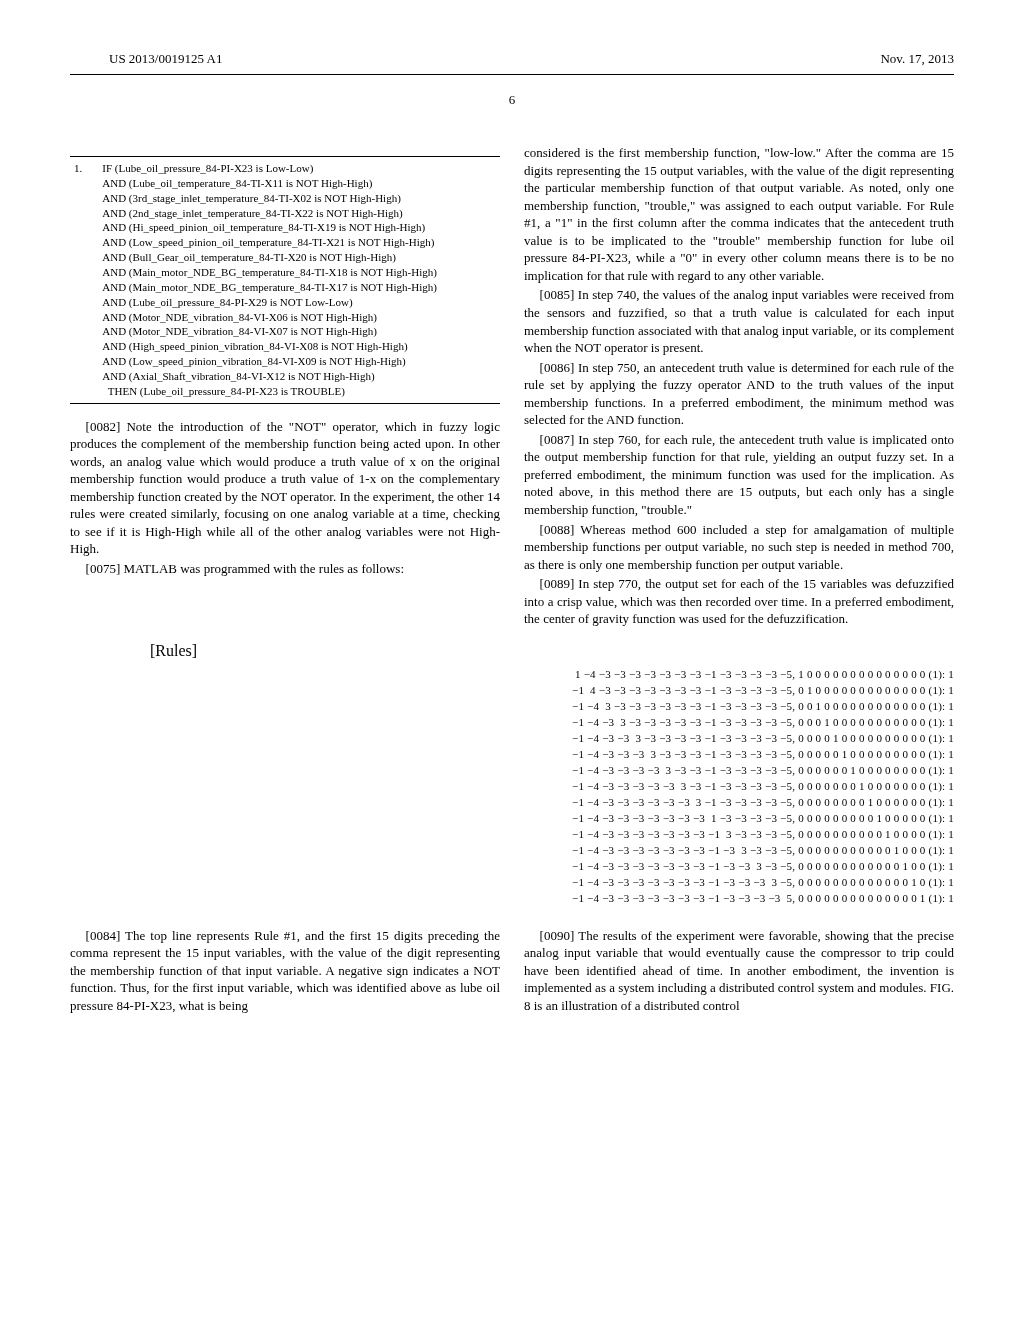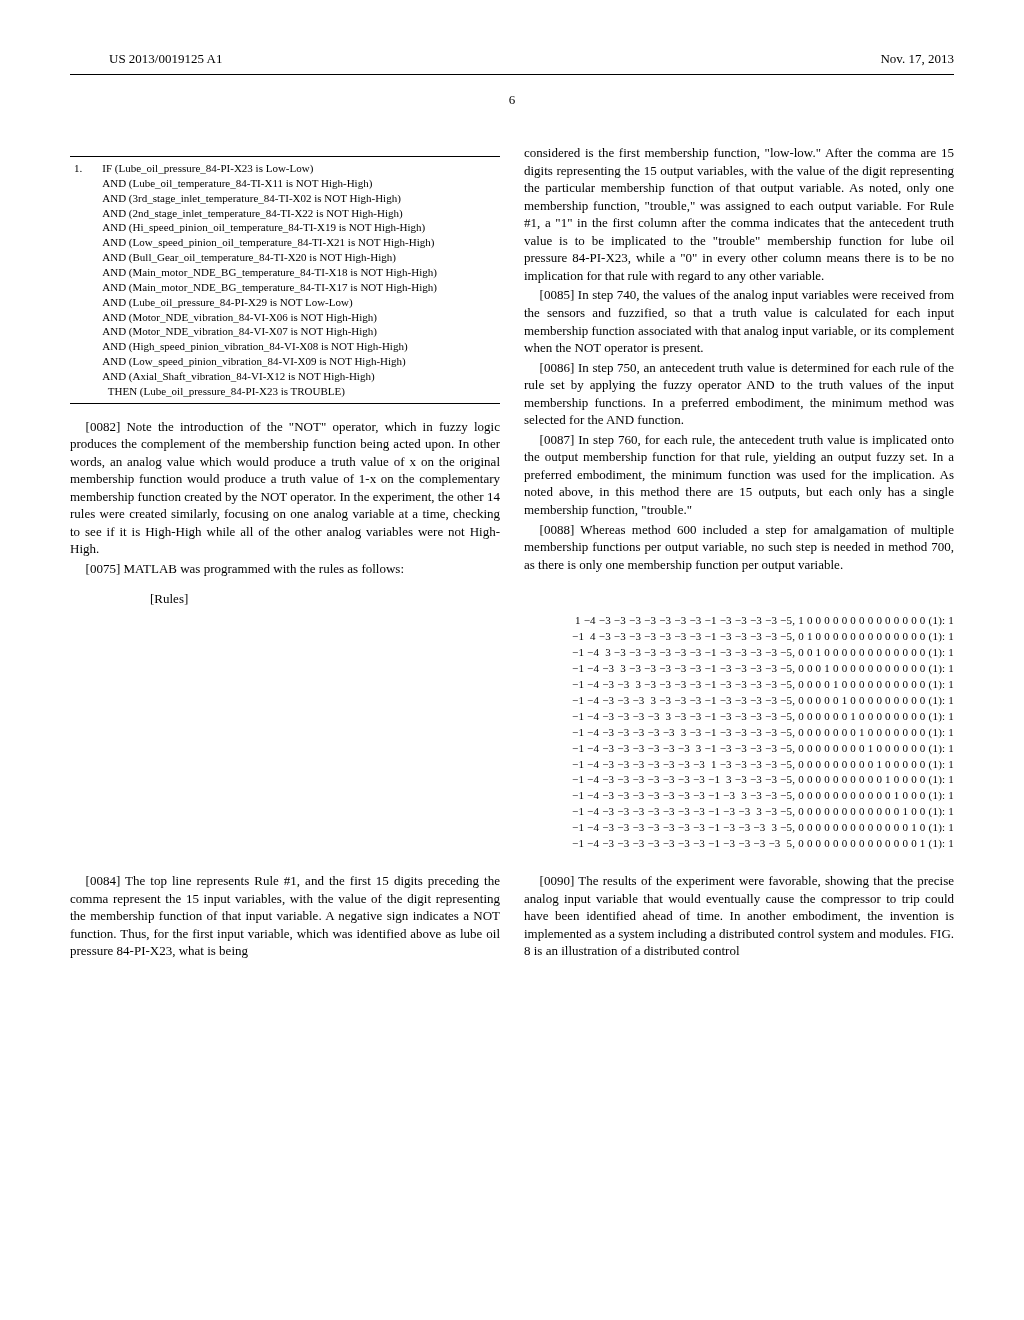--- a/index.html
+++ b/index.html
@@ -55,21 +55,21 @@
   }
   .rule-num {
     flex: 0 0 auto;
     padding-left: 4px;
   }
   .rule-body {
     flex: 1;
     white-space: pre-wrap;
   }
   .rules-title {
-    font-size: 13px;
+    font-size: 16px;
     margin: 10px 0 6px 80px;
   }
   .rules-table {
     font-size: 11px;
     letter-spacing: 0.02em;
     line-height: 1.45;
     white-space: pre;
     font-family: "Times New Roman", Times, serif;
     margin: 0 0 20px 30px;
     text-align: right;
@@ -113,20 +113,21 @@
     <p class="para">[0082]   Note the introduction of the "NOT" operator, which in fuzzy logic produces the complement of the membership function being acted upon. In other words, an analog value which would produce a truth value of x on the original membership function would produce a truth value of 1-x on the complementary membership function created by the NOT operator. In the experiment, the other 14 rules were created similarly, focusing on one analog variable at a time, checking to see if it is High-High while all of the other analog variables were not High-High.</p>
     <p class="para">[0075]   MATLAB was programmed with the rules as follows:</p>
   </div>
 
   <div class="col">
     <p class="para" style="text-indent:0;">considered is the first membership function, "low-low." After the comma are 15 digits representing the 15 output variables, with the value of the digit representing the particular membership function of that output variable. As noted, only one membership function, "trouble," was assigned to each output variable. For Rule #1, a "1" in the first column after the comma indicates that the antecedent truth value is to be implicated to the "trouble" membership function for lube oil pressure 84-PI-X23, while a "0" in every other column means there is to be no implication for that rule with regard to any other variable.</p>
     <p class="para">[0085]   In step 740, the values of the analog input variables were received from the sensors and fuzzified, so that a truth value is calculated for each input membership function associated with that analog input variable, or its complement when the NOT operator is present.</p>
     <p class="para">[0086]   In step 750, an antecedent truth value is determined for each rule of the rule set by applying the fuzzy operator AND to the truth values of the input membership functions. In a preferred embodiment, the minimum method was selected for the AND function.</p>
     <p class="para">[0087]   In step 760, for each rule, the antecedent truth value is implicated onto the output membership function for that rule, yielding an output fuzzy set. In a preferred embodiment, the minimum function was used for the implication. As noted above, in this method there are 15 outputs, but each only has a single membership function, "trouble."</p>
     <p class="para">[0088]   Whereas method 600 included a step for amalgamation of multiple membership functions per output variable, no such step is needed in method 700, as there is only one membership function per output variable.</p>
+    <p class="para">[0089]   In step 770, the output set for each of the 15 variables was defuzzified into a crisp value, which was then recorded over time. In a preferred embodiment, the center of gravity function was used for the defuzzification.</p>
   </div>
 </div>
 
 <div class="rules-title">[Rules]</div>
 <div class="rules-table"> 1 −4 −3 −3 −3 −3 −3 −3 −3 −1 −3 −3 −3 −3 −5, 1 0 0 0 0 0 0 0 0 0 0 0 0 0 0 (1): 1
 −1  4 −3 −3 −3 −3 −3 −3 −3 −1 −3 −3 −3 −3 −5, 0 1 0 0 0 0 0 0 0 0 0 0 0 0 0 (1): 1
 −1 −4  3 −3 −3 −3 −3 −3 −3 −1 −3 −3 −3 −3 −5, 0 0 1 0 0 0 0 0 0 0 0 0 0 0 0 (1): 1
 −1 −4 −3  3 −3 −3 −3 −3 −3 −1 −3 −3 −3 −3 −5, 0 0 0 1 0 0 0 0 0 0 0 0 0 0 0 (1): 1
 −1 −4 −3 −3  3 −3 −3 −3 −3 −1 −3 −3 −3 −3 −5, 0 0 0 0 1 0 0 0 0 0 0 0 0 0 0 (1): 1
 −1 −4 −3 −3 −3  3 −3 −3 −3 −1 −3 −3 −3 −3 −5, 0 0 0 0 0 1 0 0 0 0 0 0 0 0 0 (1): 1

